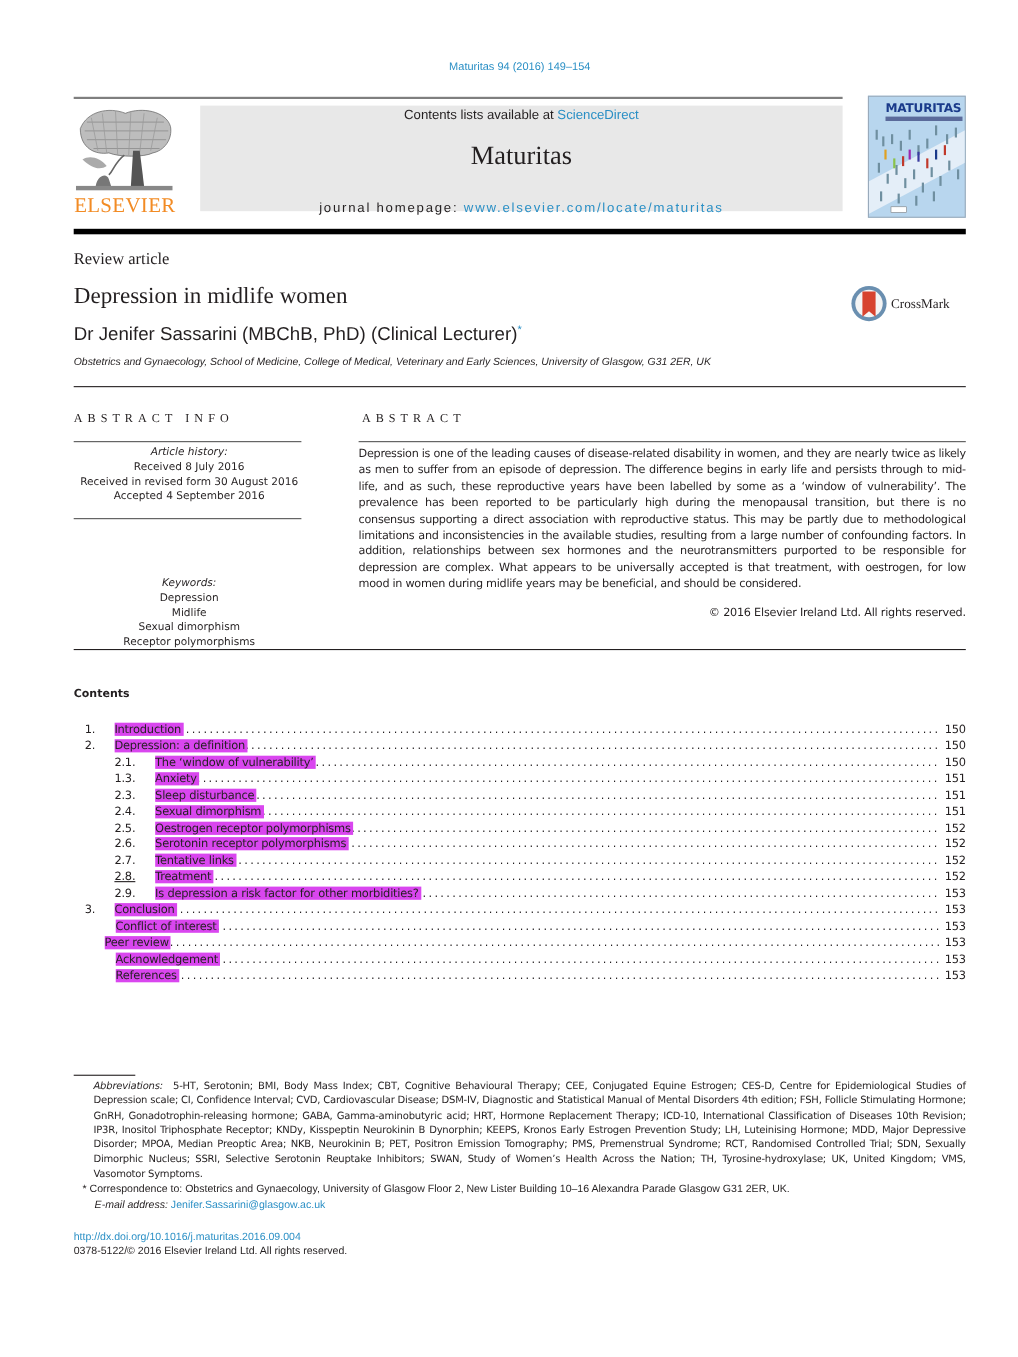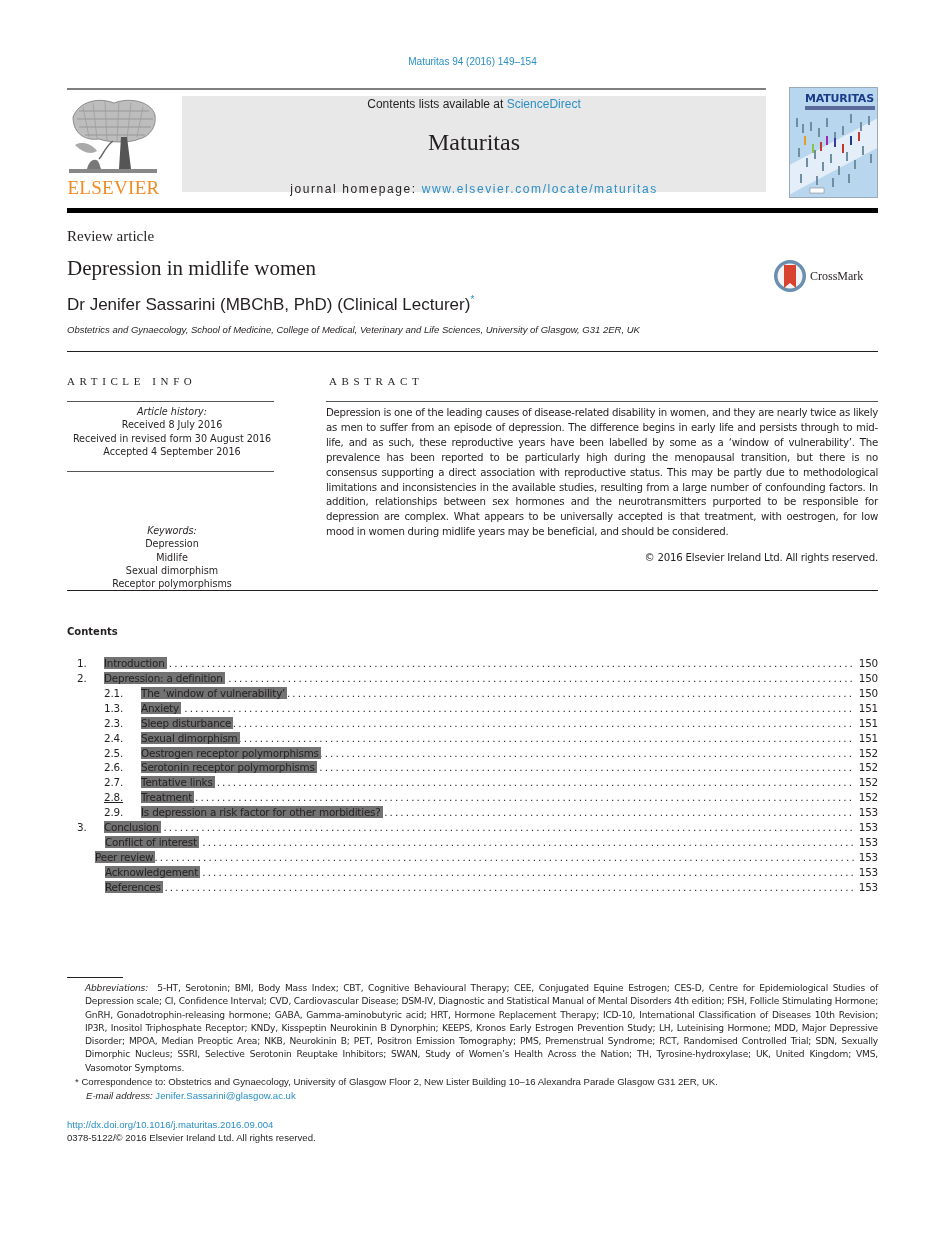--- a/index.html
+++ b/index.html
@@ -55,21 +55,21 @@
     .copyright { left: 326px; top: 552px; width: 552px; text-align: right; font-family: "DejaVu Sans", sans-serif; font-size: 10.2px; letter-spacing: -0.2px; }
 
     .rule-bottom { left: 67px; top: 590px; width: 811px; height: 1px; background: #231f20; }
 
     .contents-head { left: 67px; top: 626px; font-family: "DejaVu Sans", sans-serif; font-weight: bold; font-size: 10px; }
 
     .toc { left: 67px; top: 656px; width: 811px; font-family: "DejaVu Sans", sans-serif; font-size: 10.4px; letter-spacing: -0.2px; }
     .toc-row { position: relative; height: 14.93px; line-height: 14.93px; white-space: nowrap; overflow: hidden; }
     .toc-num { position: absolute; top: 0; }
     .toc-title { position: absolute; top: 0; right: 24px; overflow: hidden; }
-    .toc-title span.t { background: #737373; padding-right: 2px; position: relative; z-index: 1; margin-top: 36px; }
+    .toc-title span.t { background: #d946ef; padding-right: 2px; position: relative; z-index: 1; margin-top: 36px; }
     .toc-dots { position: absolute; left: 0; right: 0; top: 0; letter-spacing: 2.1px; color: #231f20; overflow: hidden; }
     .toc-page { position: absolute; right: 0; top: 0; background: #fff; padding-left: 1px; }
 
     .fn-rule { left: 67px; top: 977px; width: 56px; height: 1px; background: #231f20; }
     .footnotes { left: 67px; top: 982px; width: 811px; font-family: "DejaVu Sans", sans-serif; font-size: 9.1px; line-height: 13.3px; text-align: justify; letter-spacing: -0.2px; }
     .footnotes .indent { padding-left: 18px; }
     .corr { left: 75px; top: 1076px; font-family: "Liberation Sans", sans-serif; font-size: 9.6px; }
     .email { left: 86px; top: 1090px; font-family: "Liberation Sans", sans-serif; font-size: 9.6px; }
     .email .lbl { font-style: italic; }
     .doi { left: 67px; top: 1119px; font-family: "Liberation Sans", sans-serif; font-size: 9.6px; }
@@ -163,25 +163,25 @@
     <circle cx="17" cy="18" r="16" fill="#6a8fb0"></circle>
     <circle cx="17" cy="18" r="12.5" fill="#f4f4f4"></circle>
     <path d="M11 7 L23 7 L23 30 L17 25 L11 30 Z" fill="#d7432f"></path>
   </svg>
   <span class="crossmark-text">CrossMark</span>
 </div>
 
 <div class="abs author">
   <span>Dr Jenifer Sassarini (MBChB, PhD) (Clinical Lecturer)</span><sup>*</sup>
 </div>
-<div class="abs affil">Obstetrics and Gynaecology, School of Medicine, College of Medical, Veterinary and Life Sciences, University of Glasgow, G31 2ER, UK</div>
+<div class="abs affil">Obstetrics and Gynaecology, School of Medicine, College of Medical, Veterinary and Early Sciences, University of Glasgow, G31 2ER, UK</div>
 
 <div class="abs rule-mid"></div>
 
-<div class="abs sec-head ai-head">ARTICLE INFO</div>
+<div class="abs sec-head ai-head">ABSTRACT INFO</div>
 <div class="abs sec-head abs-head">ABSTRACT</div>
 <div class="abs rule-ai1"></div>
 <div class="abs rule-ai2"></div>
 <div class="abs rule-abs"></div>
 
 <div class="abs ai-block history small-text">
   <div class="lbl">Article history:</div>
   <div>Received 8 July 2016</div>
   <div>Received in revised form 30 August 2016</div>
   <div>Accepted 4 September 2016</div>

